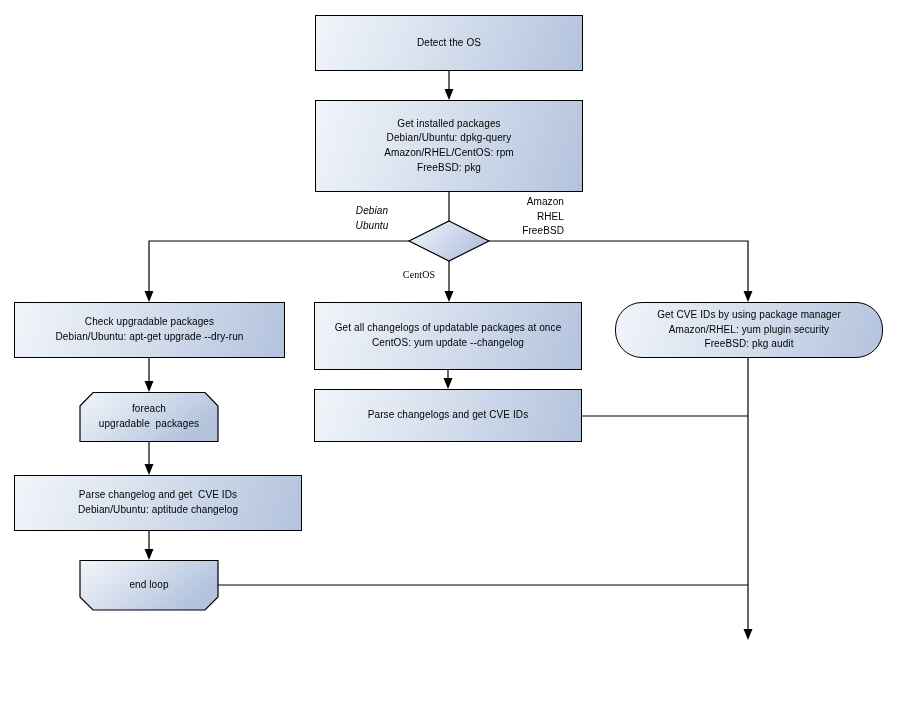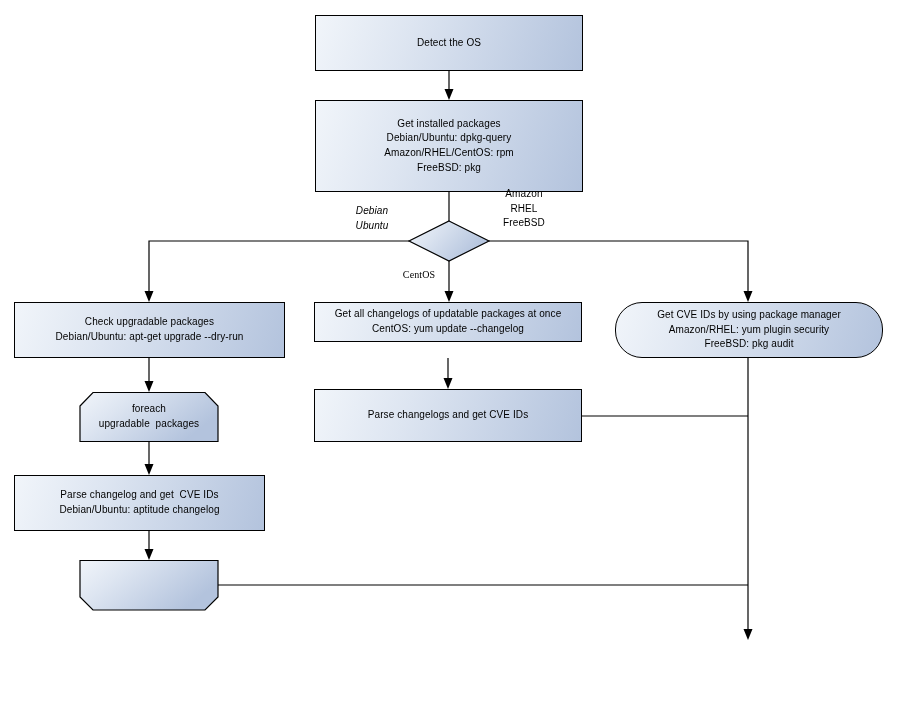--- a/index.html
+++ b/index.html
@@ -100,49 +100,52 @@
 Debian/Ubuntu: dpkg-query
 Amazon/RHEL/CentOS: rpm
 FreeBSD: pkg</div>
   </div>
 
   <div class="node" style="left:14px; top:302px; width:271px; height:56px;">
     <div class="node-label">Check upgradable packages
 Debian/Ubuntu: apt-get upgrade --dry-run</div>
   </div>
 
-  <div class="node" style="left:14px; top:475px; width:251px; height:56px;">
+  <div class="node" style="left:14px; top:475px; width:288px; height:56px;">
     <div class="node-label">Parse changelog and get  CVE IDs
 Debian/Ubuntu: aptitude changelog</div>
   </div>
 
-  <div class="node" style="left:314px; top:302px; width:268px; height:40px;">
+  <div class="node" style="left:314px; top:302px; width:268px; height:68px;">
     <div class="node-label">Get all changelogs of updatable packages at once
 CentOS: yum update --changelog</div>
   </div>
 
   <div class="node" style="left:314px; top:389px; width:268px; height:53px;">
     <div class="node-label">Parse changelogs and get CVE IDs</div>
   </div>
 
   <div class="node" style="left:615px; top:302px; width:268px; height:56px;border-radius:27px;">
     <div class="node-label">Get CVE IDs by using package manager
 Amazon/RHEL: yum plugin security
 FreeBSD: pkg audit</div>
   </div>
 
 
   <div class="shape-label" style="left:80px; top:392px; width:138px; height:50px;justify-content:center;">
     <div class="shape-label-text">foreach
 upgradable  packages</div>
   </div>
 
+  <div class="shape-label" style="left:80px; top:560px; width:138px; height:50px;">
+    <div class="shape-label-text">end loop</div>
+  </div>
 
   <div class="edge-label" style="left:332px; top:204px; width:80px;font-style:italic;">Debian
 Ubuntu</div>
 
-  <div class="edge-label" style="left:484px; top:187px; width:80px;">Amazon
+  <div class="edge-label" style="left:484px; top:195px; width:80px;text-align:right;">Amazon
 RHEL
 FreeBSD</div>
 
   <div class="edge-label" style="left:379px; top:268px; width:80px;font-family:Liberation Serif, serif;">CentOS</div>
 
 </div>
 
 </body></html>

